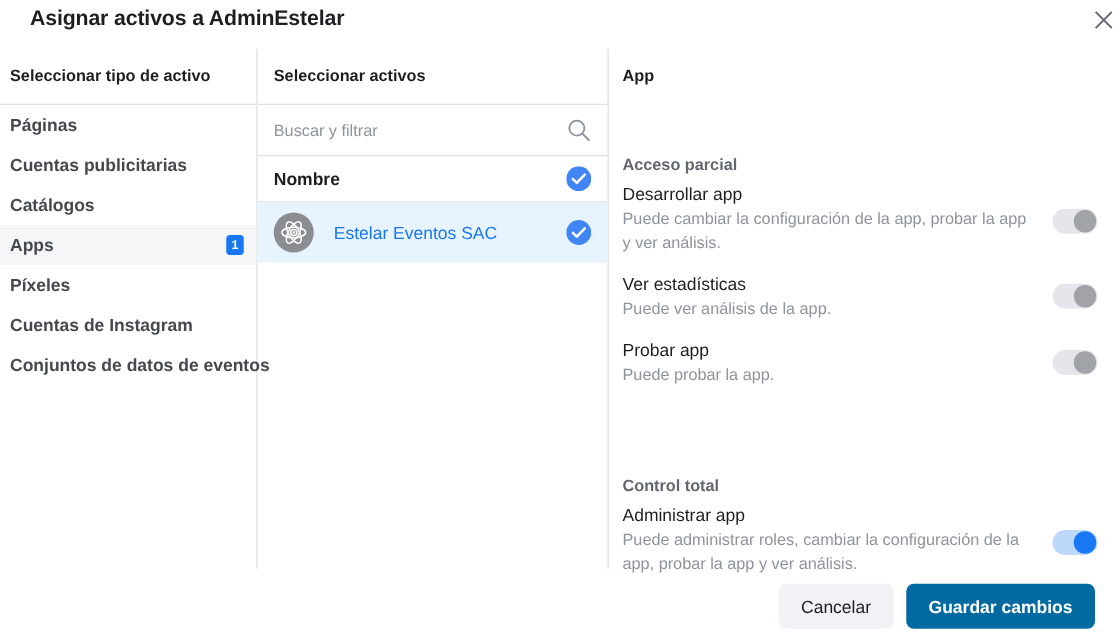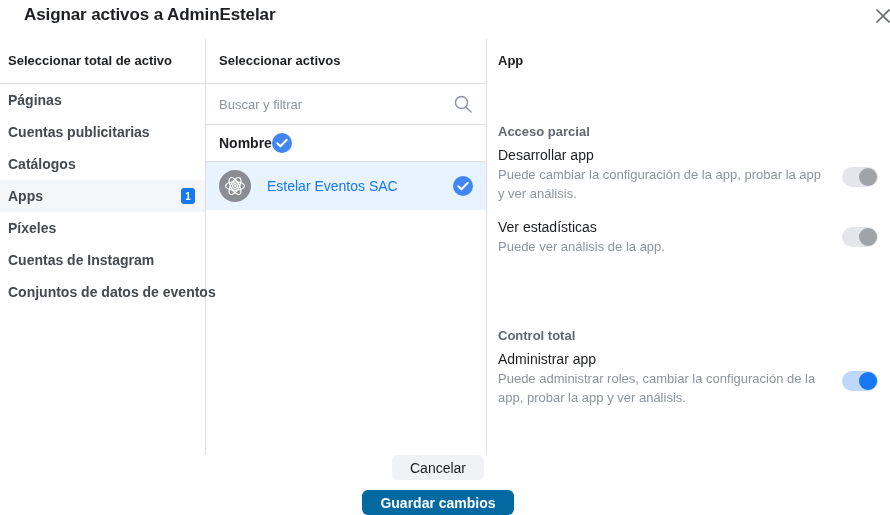--- a/index.html
+++ b/index.html
@@ -98,21 +98,21 @@
     border: none; outline: none; background: transparent;
     font-family: "Liberation Sans", sans-serif;
     font-size: 13px; color: #8b5cf6;
   }
   #search-input::placeholder { color: #8d949e; }
   #search-icon { flex: 0 0 auto; margin-left: 6px; display: block; }
 
   #name-row {
     position: absolute; left: 206px; top: 125px;
     width: 280px; height: 36px;
-    display: flex; align-items: center; justify-content: flex-start;
+    display: flex; align-items: center; justify-content: space-between;
     padding: 0 13px 0 13px;
   }
   #name-label { font-size: 14px; font-weight: bold; color: #1c1e21; }
 
   #asset-row {
     position: absolute; left: 206px; top: 162px;
     width: 280px; height: 48px;
     display: flex; align-items: center;
     padding: 0 13px 0 13px;
     background: #e7f3ff;
@@ -181,21 +181,20 @@
 
   .spacer-lg { height: 14px; }
 
   
   #footer {
     position: absolute; left: 0; bottom: 0;
     width: 890px; height: 60px;
     display: flex; align-items: center; justify-content: flex-end;
     padding-right: 14px;
     gap: 10px;
-    flex-direction: column;
   }
   .btn {
     font-family: "Liberation Sans", sans-serif;
     border: none; border-radius: 6px;
     cursor: pointer;
     font-size: 14px;
   }
   #cancel-button {
     height: 36px; padding: 0 18px;
     background: #f0f2f5; color: #1c1e21;
@@ -216,21 +215,21 @@
     <button id="close-btn" aria-label="close">
       <svg width="16" height="16" viewBox="0 0 16 16">
         <path d="M1.5 1.5 L14.5 14.5 M14.5 1.5 L1.5 14.5" stroke="#606770" stroke-width="1.6" fill="none"></path>
       </svg>
     </button>
   </div>
 
   <div class="vdivider" id="vdiv-1"></div>
   <div class="vdivider" id="vdiv-2"></div>
 
-  <div class="col-header" id="hdr-left">Seleccionar total de activo</div>
+  <div class="col-header" id="hdr-left">Seleccionar tipo de activo</div>
   <div class="col-header" id="hdr-middle">Seleccionar activos</div>
   <div class="col-header" id="hdr-right">App</div>
 
   <div class="hrule" id="hrule-left"></div>
   <div class="hrule" id="hrule-middle"></div>
   <div class="hrule" id="hrule-search"></div>
   <div class="hrule" id="hrule-name"></div>
 
   <div id="asset-type-list">
       <div class="asset-type-item">
@@ -303,20 +302,29 @@
       </div>
       <div class="perm-item">
         <div class="perm-text">
           <div class="perm-title">Ver estadísticas</div>
           <div class="perm-desc">Puede ver análisis de la app.</div>
         </div>
         <div class="toggle" id="tog-estadisticas">
           <div class="knob"></div>
         </div>
       </div>
+      <div class="perm-item">
+        <div class="perm-text">
+          <div class="perm-title">Probar app</div>
+          <div class="perm-desc">Puede probar la app.</div>
+        </div>
+        <div class="toggle" id="tog-probar">
+          <div class="knob"></div>
+        </div>
+      </div>
       <div class="spacer-lg"></div>
       <div class="section-title">Control total</div>
       <div class="perm-item">
         <div class="perm-text">
           <div class="perm-title">Administrar app</div>
           <div class="perm-desc">Puede administrar roles, cambiar la configuración de la app, probar la app y ver análisis.</div>
         </div>
         <div class="toggle on" id="tog-administrar">
           <div class="knob"></div>
         </div>

